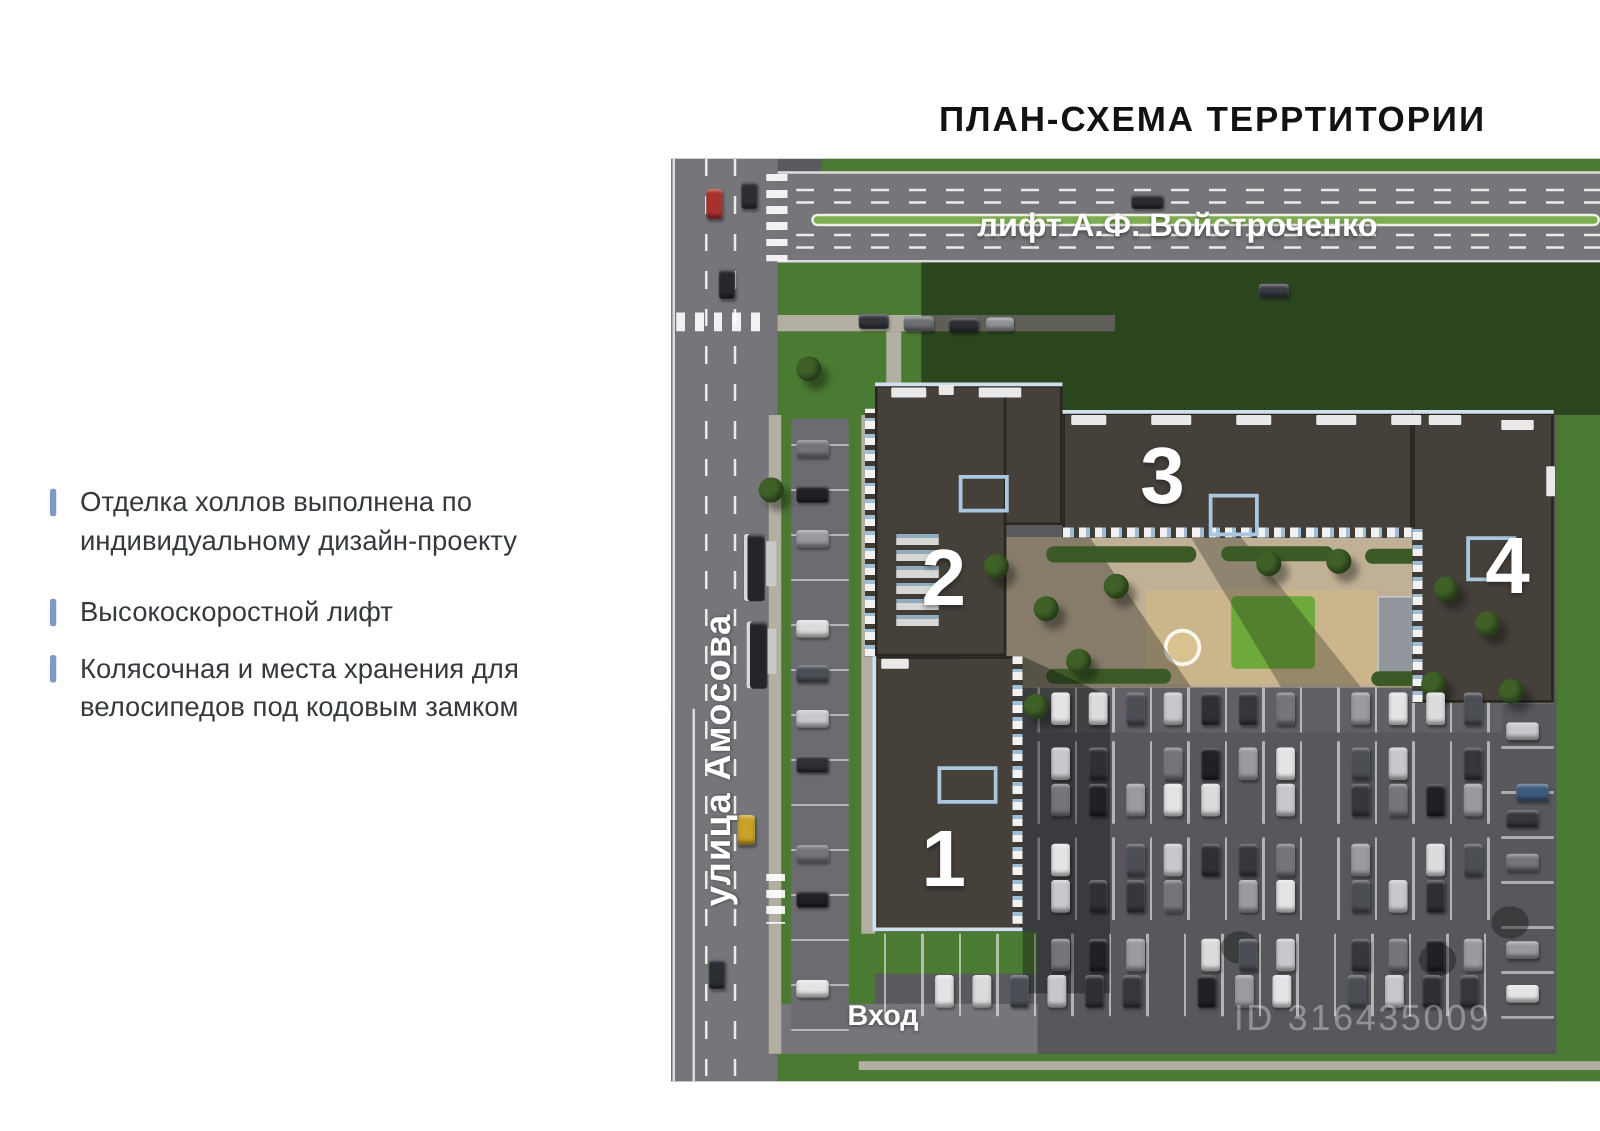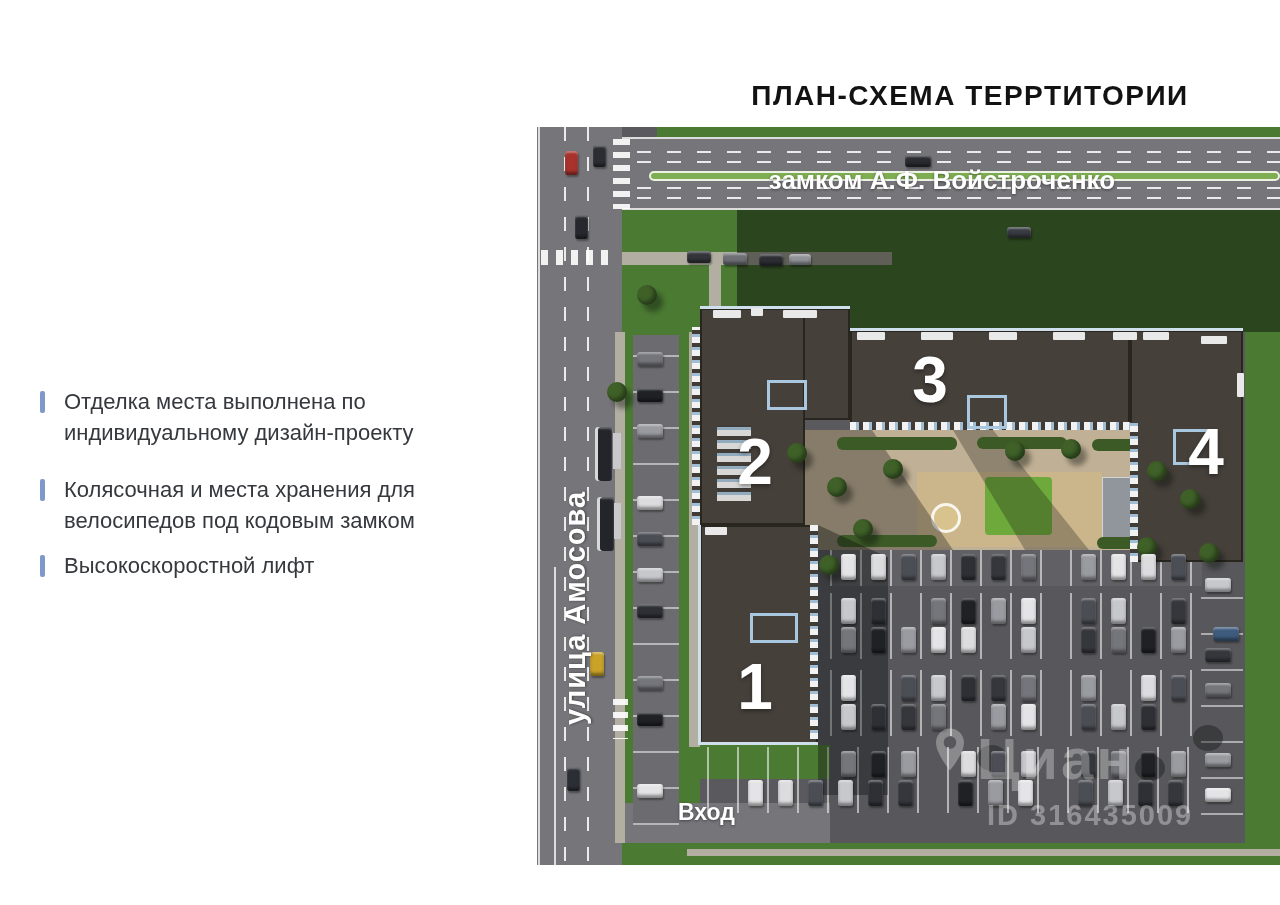--- a/index.html
+++ b/index.html
@@ -40,33 +40,33 @@
   .blob{border-radius:50%;background:rgba(18,22,18,.42);z-index:18;}
   .car{border-radius:3px;z-index:20;box-shadow:inset 0 2px 2px rgba(255,255,255,.35), inset 0 -3px 3px rgba(0,0,0,.4), 1px 2px 2px rgba(0,0,0,.35);}
   .lbl{color:#ffffff;font-weight:bold;z-index:25;text-shadow:0 1px 3px rgba(0,0,0,.45);white-space:nowrap;}
   .bnum{color:#ffffff;font-weight:bold;font-size:64px;z-index:25;text-shadow:0 2px 4px rgba(0,0,0,.4);transform:translate(-50%,-50%);}
   #street-top{left:405px;top:38px;font-size:26px;transform:translateX(-50%);}
   #street-left{left:22px;top:268px;height:330px;font-size:29px;letter-spacing:1px;
                writing-mode:vertical-rl;transform:rotate(180deg);}
   #entrance{left:141px;top:672px;font-size:23px;}
   #watermark{left:392px;top:598px;z-index:40;display:flex;align-items:flex-start;}
   #wm-brand{font-size:58px;font-weight:bold;color:rgba(255,255,255,.30);letter-spacing:3px;margin-left:6px;}
-  #wm-id{left:450px;top:672px;font-size:29px;font-weight:bold;color:rgba(255,255,255,.34);letter-spacing:2px;z-index:40;}
+  #wm-id{left:450px;top:672px;font-size:29px;font-weight:normal;color:rgba(255,255,255,.34);letter-spacing:2px;z-index:40;}
 </style>
 </head>
 <body>
 
 <div id="stage">
 
   <h1 id="title">ПЛАН-СХЕМА ТЕРРТИТОРИИ</h1>
 
   <ul id="amen">
-    <li class="gap"><span class="bar"></span><span>Отделка места выполнена по индивидуальному дизайн-проекту</span></li>
+    <li class="gap"><span class="bar"></span><span>Отделка холлов выполнена по индивидуальному дизайн-проекту</span></li>
+    <li><span class="bar"></span><span>Высокоскоростной лифт</span></li>
     <li><span class="bar"></span><span>Колясочная и места хранения для велосипедов под кодовым замком</span></li>
-    <li><span class="bar"></span><span>Высокоскоростной лифт</span></li>
   </ul>
 
   <div id="map">
 
     <div class="a g" style="left:120px;top:0;width:623px;height:12px;"></div>
     <div class="a g" style="left:85px;top:83px;width:658px;height:122px;"></div>
     <div class="a g" style="left:85px;top:205px;width:78px;height:515px;"></div>
     <div class="a g" style="left:708px;top:205px;width:35px;height:533px;"></div>
     <div class="a g" style="left:85px;top:716px;width:658px;height:22px;"></div>
     <div class="a g" style="left:163px;top:618px;width:130px;height:34px;"></div>
@@ -128,34 +128,28 @@
     <div class="a acc vstripe" style="left:273px;top:398px;width:8px;height:214px;"></div>
     <div class="a acc vstripe" style="left:180px;top:298px;width:34px;height:76px;opacity:.85;"></div>
     <div class="a acc hstripe" style="left:313px;top:295px;width:280px;height:8px;"></div>
     <div class="a acc vstripe" style="left:593px;top:295px;width:8px;height:140px;"></div>
     <div class="a edgeblue" style="left:163px;top:179px;width:150px;height:3px;"></div>
     <div class="a edgeblue" style="left:313px;top:201px;width:280px;height:3px;"></div>
     <div class="a edgeblue" style="left:593px;top:201px;width:113px;height:3px;"></div>
     <div class="a edgeblue" style="left:161px;top:398px;width:3px;height:220px;"></div>
     <div class="a edgeblue" style="left:163px;top:615px;width:118px;height:3px;"></div>
 
-    <div class="a lbl" id="street-top">замком А.Ф. Войстроченко</div>
+    <div class="a lbl" id="street-top">лифт А.Ф. Войстроченко</div>
     <div class="a lbl" id="street-left">улица Амосова</div>
     <div class="a lbl" id="entrance">Вход</div>
     <div class="a bnum" style="left:218px;top:560px;">1</div>
     <div class="a bnum" style="left:218px;top:335px;">2</div>
     <div class="a bnum" style="left:393px;top:253px;">3</div>
     <div class="a bnum" style="left:669px;top:325px;">4</div>
 
-    <div class="a" id="watermark">
-      <svg width="42" height="56" viewBox="0 0 24 30">
-        <path d="M12 1C7.6 1 4 4.6 4 9c0 6.4 8 16 8 16s8-9.6 8-16c0-4.4-3.6-8-8-8zm0 11.6A3.6 3.6 0 1 1 12 5.4a3.6 3.6 0 0 1 0 7.2z" fill="rgba(255,255,255,0.30)"></path>
-      </svg>
-      <span id="wm-brand">Циан</span>
-    </div>
     <div class="a" id="wm-id">ID 316435009</div>
   <div class="a tree" style="left: 290px; top: 350px; width: 20px; height: 20px;"></div>
       <div class="a tree" style="left: 316px; top: 392px; width: 20px; height: 20px;"></div>
       <div class="a tree" style="left: 346px; top: 332px; width: 20px; height: 20px;"></div>
       <div class="a tree" style="left: 282px; top: 428px; width: 20px; height: 20px;"></div>
       <div class="a tree" style="left: 250px; top: 316px; width: 20px; height: 20px;"></div>
       <div class="a tree" style="left: 468px; top: 314px; width: 20px; height: 20px;"></div>
       <div class="a tree" style="left: 524px; top: 312px; width: 20px; height: 20px;"></div>
       <div class="a tree" style="left: 610px; top: 334px; width: 20px; height: 20px;"></div>
       <div class="a tree" style="left: 643px; top: 362px; width: 20px; height: 20px;"></div>

